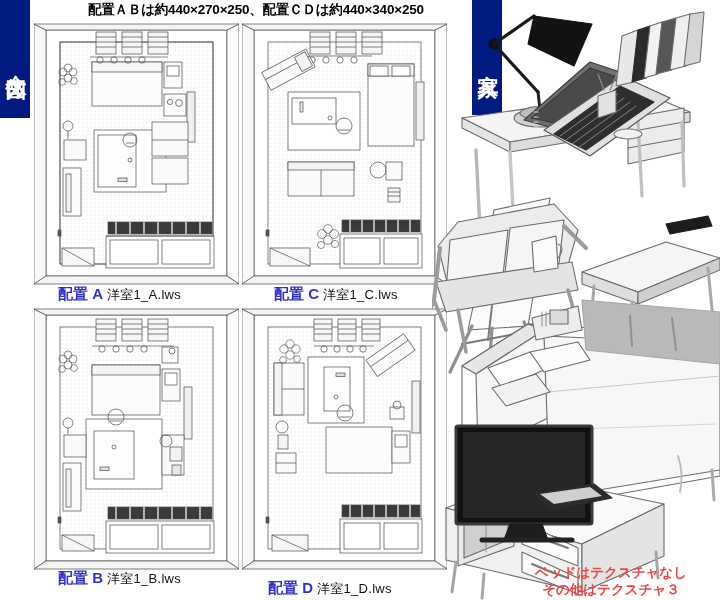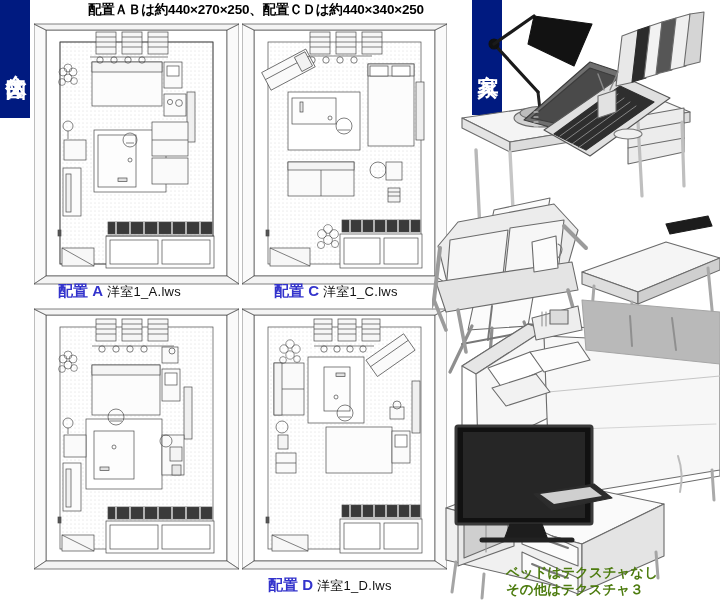--- a/index.html
+++ b/index.html
@@ -31,38 +31,38 @@
   
   .plan{position:absolute;background:#ffffff;overflow:hidden;}
   #plan-a{left:34px;top:22px;width:205px;height:265px;}
   #plan-c{left:242px;top:22px;width:205px;height:265px;}
   #plan-b{left:34px;top:307px;width:205px;height:265px;}
   #plan-d{left:242px;top:307px;width:205px;height:265px;}
   .plan svg{display:block;width:100%;height:100%;}
 
   
   .caption{
-    position:absolute;height:20px;line-height:18px;
+    position:absolute;height:20px;line-height:24px;
     font-size:14px;white-space:nowrap;
   }
   .caption .lbl{color:#3333cc;font-weight:bold;font-size:15px;}
   .caption .fn{color:#111;font-size:13px;letter-spacing:0.3px;}
   #cap-a{left:58px;top:282px;}
   #cap-c{left:266px;top:282px;margin-left:8px;}
   #cap-b{left:58px;top:566px;}
   #cap-d{left:268px;top:566px;margin-top:10px;}
 
   
   #furniture{position:absolute;left:432px;top:0;width:288px;height:600px;}
   #furniture svg{display:block;width:288px;height:600px;}
 
   
   #note{
     position:absolute;right:4px;bottom:2px;width:210px;
-    text-align:left;font-size:13.5px;font-weight:bold;color:#4d7c0f;
+    text-align:center;font-size:13.5px;font-weight:bold;color:#ef4444;
     line-height:17px;letter-spacing:0px;
   }
   #note div{white-space:nowrap;}
 </style>
 </head>
 <body>
 
 <div id="root">
 
   <div id="title">配置ＡＢは約440×270×250、配置ＣＤは約440×340×250</div>
@@ -382,20 +382,24 @@
   </div>
 
   <div class="caption" id="cap-a">
     <span class="lbl">配置 A</span>
     <span class="fn">洋室1_A.lws</span>
   </div>
   <div class="caption" id="cap-c">
     <span class="lbl">配置 C</span>
     <span class="fn">洋室1_C.lws</span>
   </div>
+  <div class="caption" id="cap-b">
+    <span class="lbl">配置 B</span>
+    <span class="fn">洋室1_B.lws</span>
+  </div>
   <div class="caption" id="cap-d">
     <span class="lbl">配置 D</span>
     <span class="fn">洋室1_D.lws</span>
   </div>
 
   <div id="furniture">
     <svg viewBox="0 0 288 600" xmlns="http://www.w3.org/2000/svg">
       <g stroke="#6b6b6b" stroke-width="1.1" stroke-linejoin="round" stroke-linecap="round">
 
         <g>

